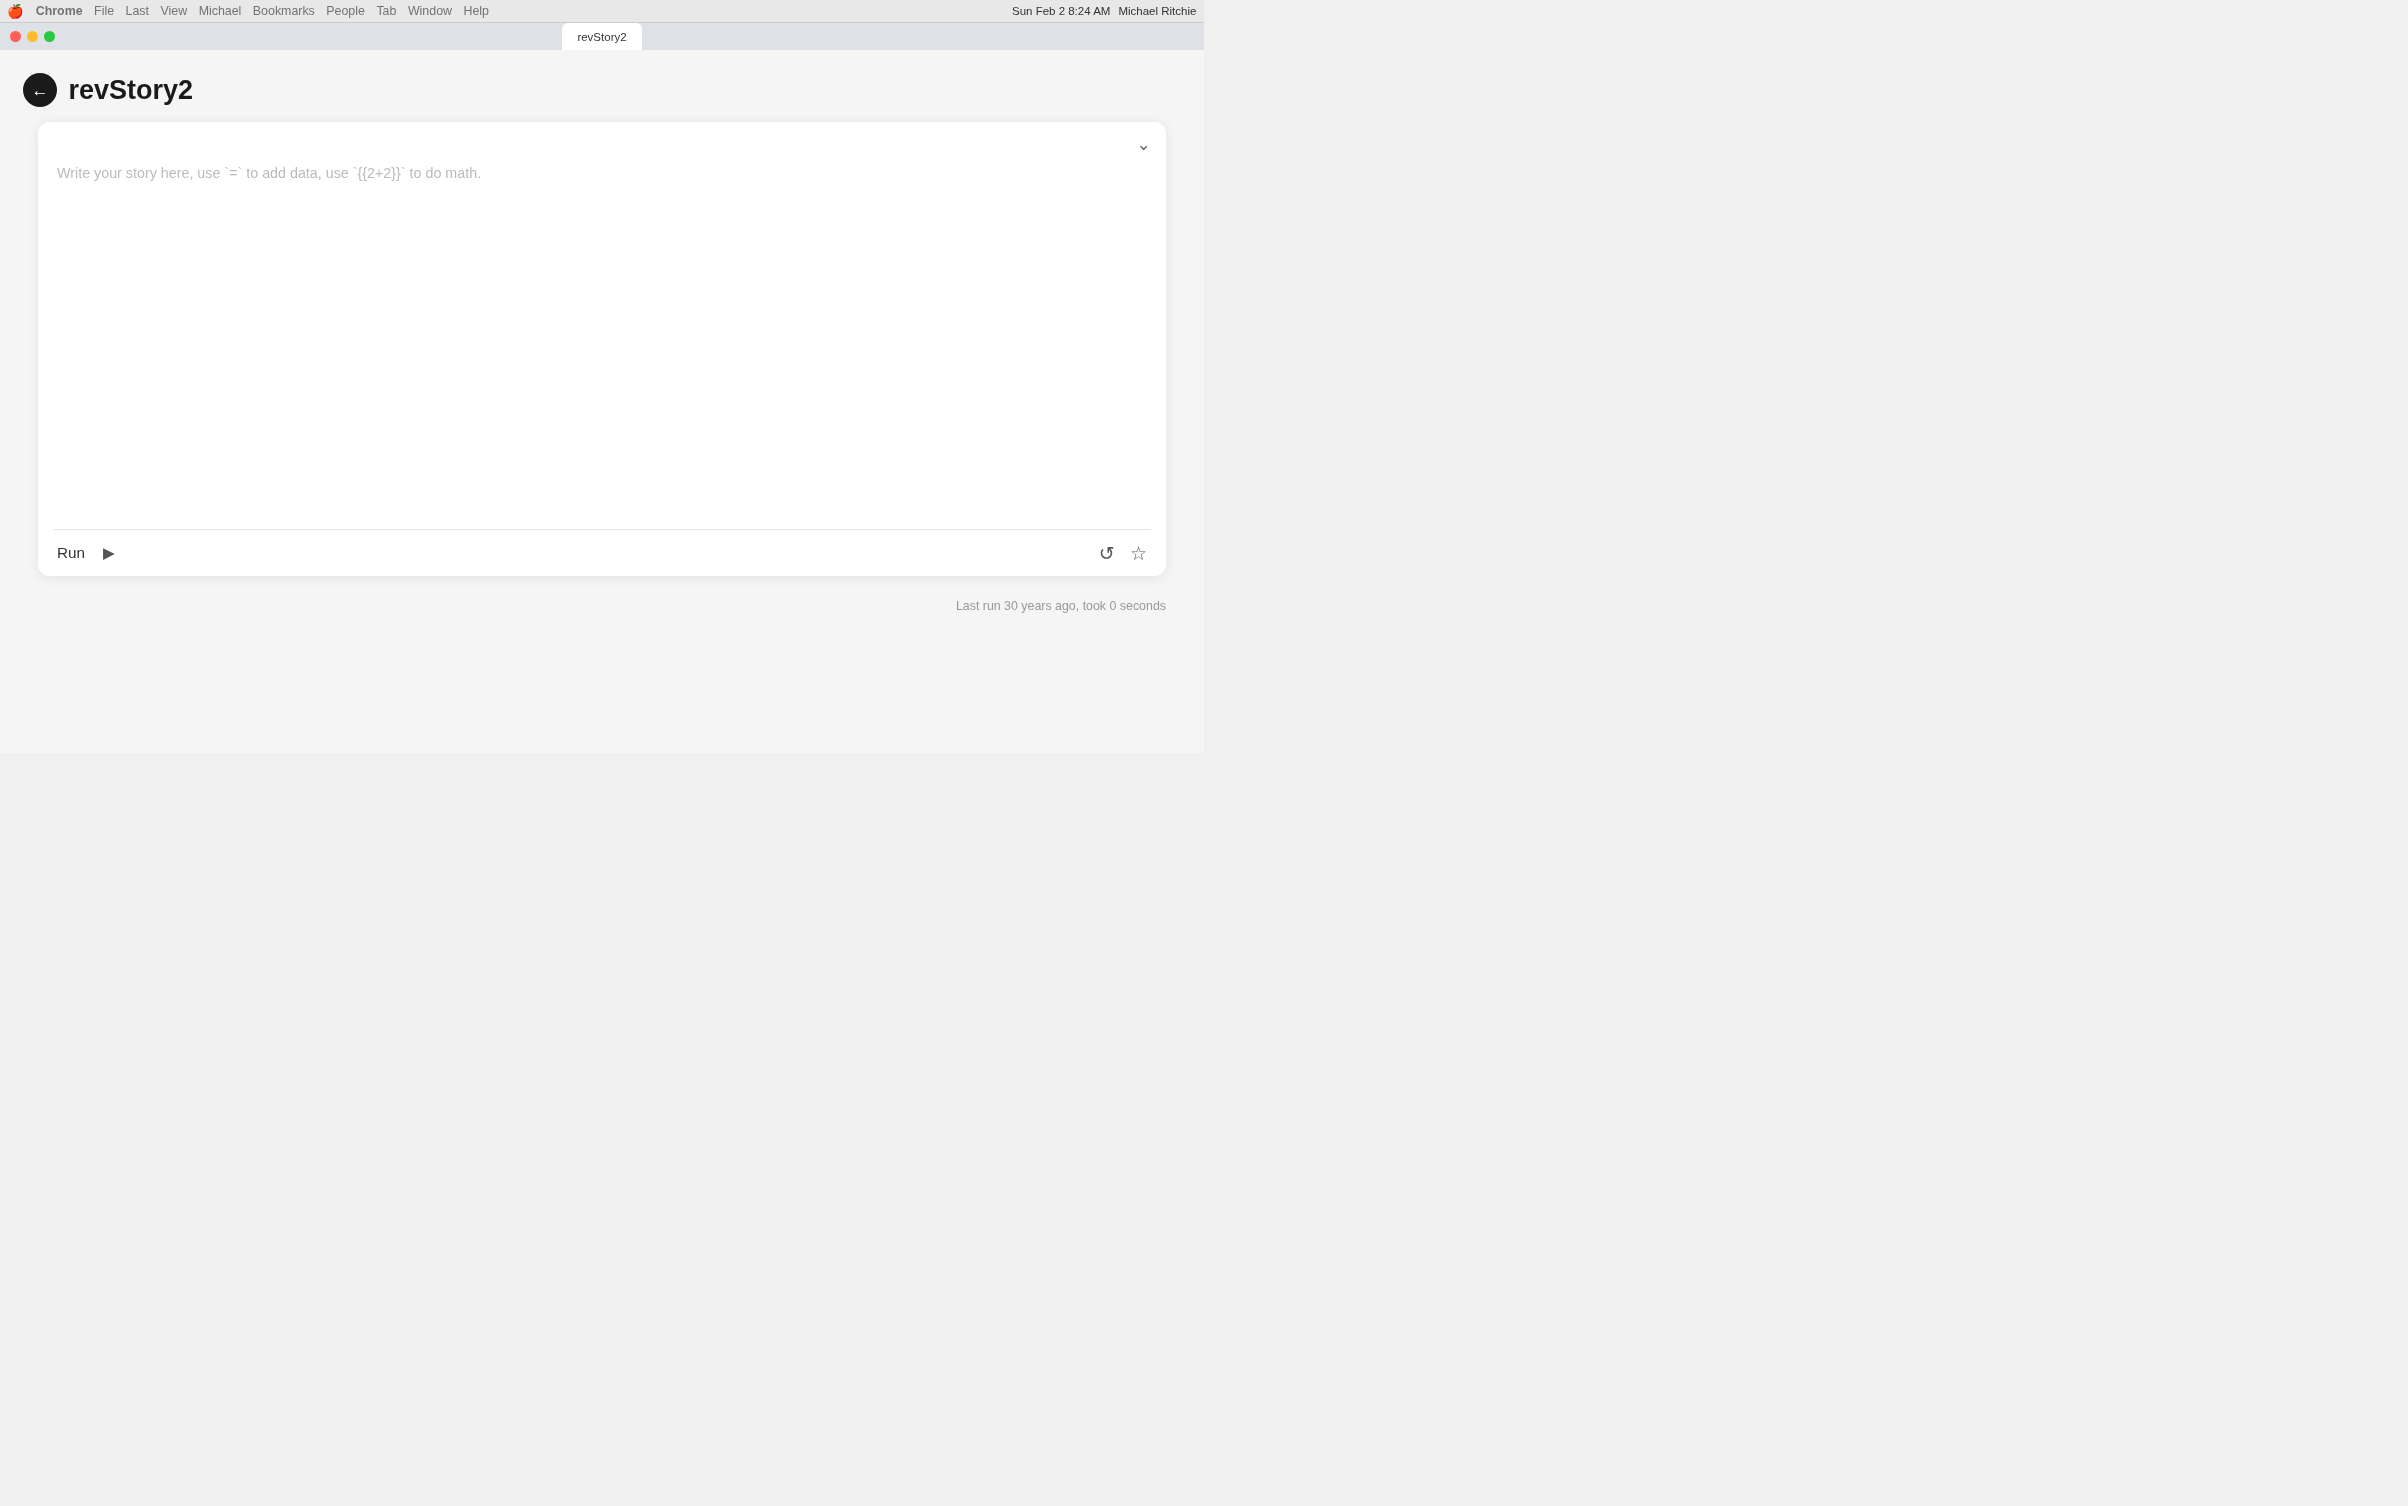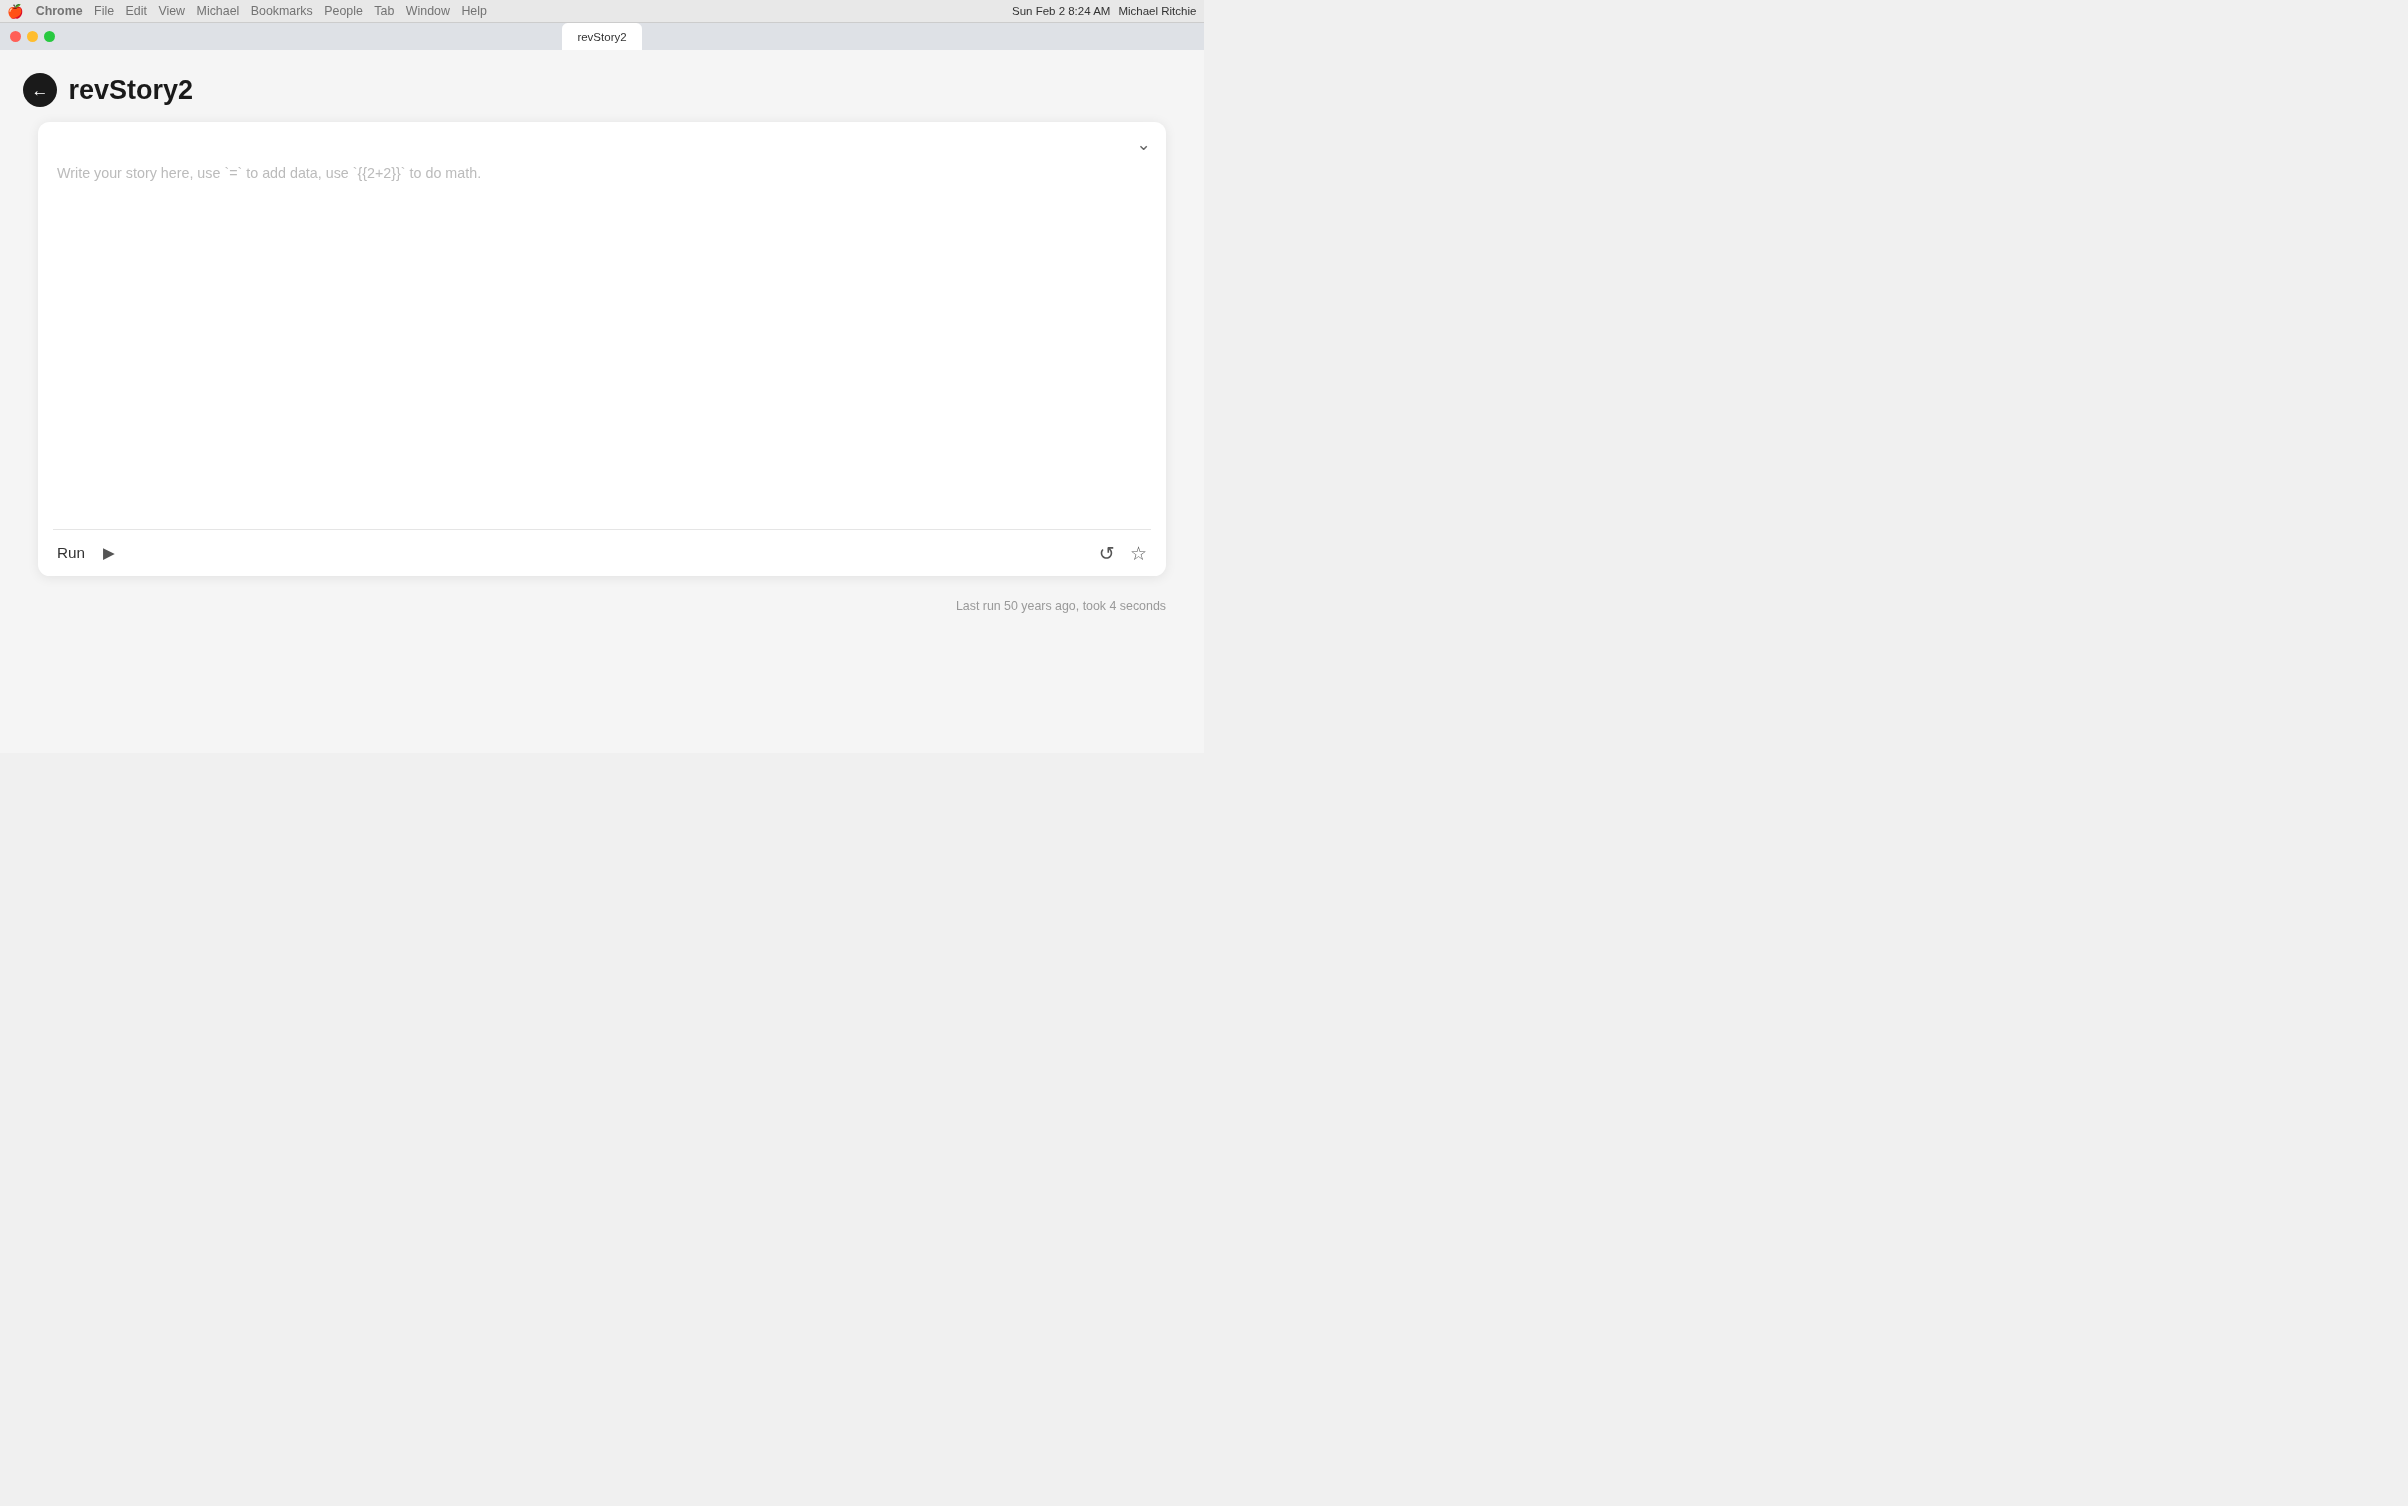--- a/index.html
+++ b/index.html
@@ -232,21 +232,21 @@
     }
   </style>
 </head>
 <body>
 
 <div class="menubar">
   <div class="menubar-left">
     <span class="apple-icon">🍎</span>
     <span class="menu-item bold">Chrome</span>
     <span class="menu-item">File</span>
-    <span class="menu-item">Edit</span>
+    <span class="menu-item">Last</span>
     <span class="menu-item">View</span>
     <span class="menu-item">Michael</span>
     <span class="menu-item">Bookmarks</span>
     <span class="menu-item">People</span>
     <span class="menu-item">Tab</span>
     <span class="menu-item">Window</span>
     <span class="menu-item">Help</span>
   </div>
   <div class="menubar-right">
     <span>Sun Feb 2  8:24 AM</span>
@@ -292,16 +292,16 @@
         <span class="run-icon">▶</span>
       </button>
 
       <div class="footer-icons">
         <button class="footer-icon">↺</button>
         <button class="footer-icon">☆</button>
       </div>
     </div>
   </div>
 
-  <div class="last-run-text">Last run 50 years ago, took 4 seconds</div>
+  <div class="last-run-text">Last run 30 years ago, took 0 seconds</div>
 
 </div>
 
 
 </body></html>

